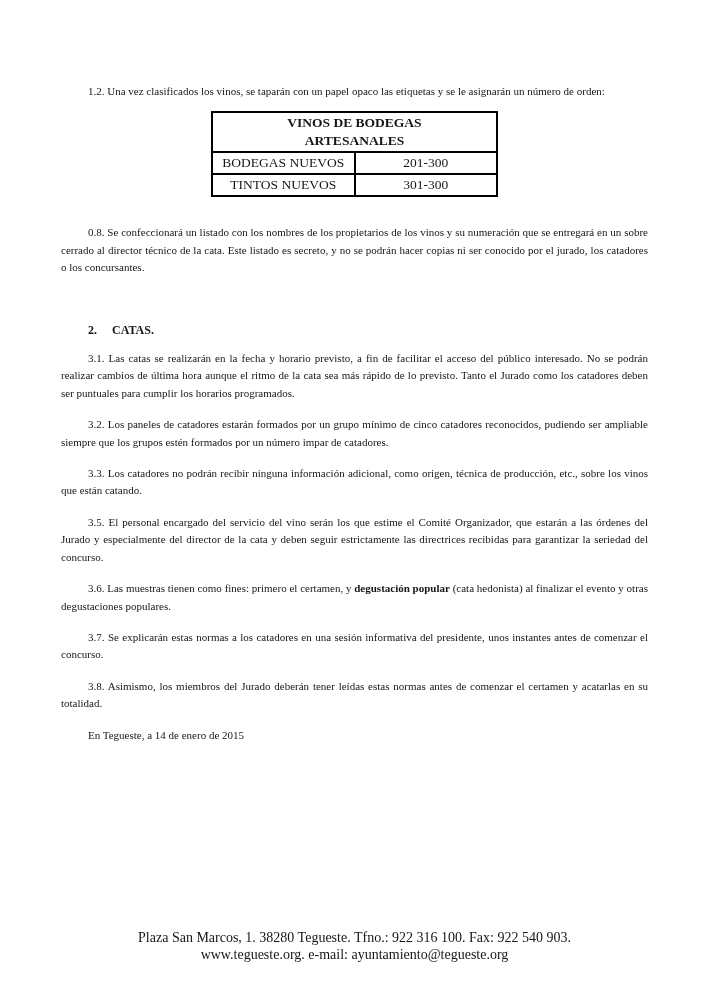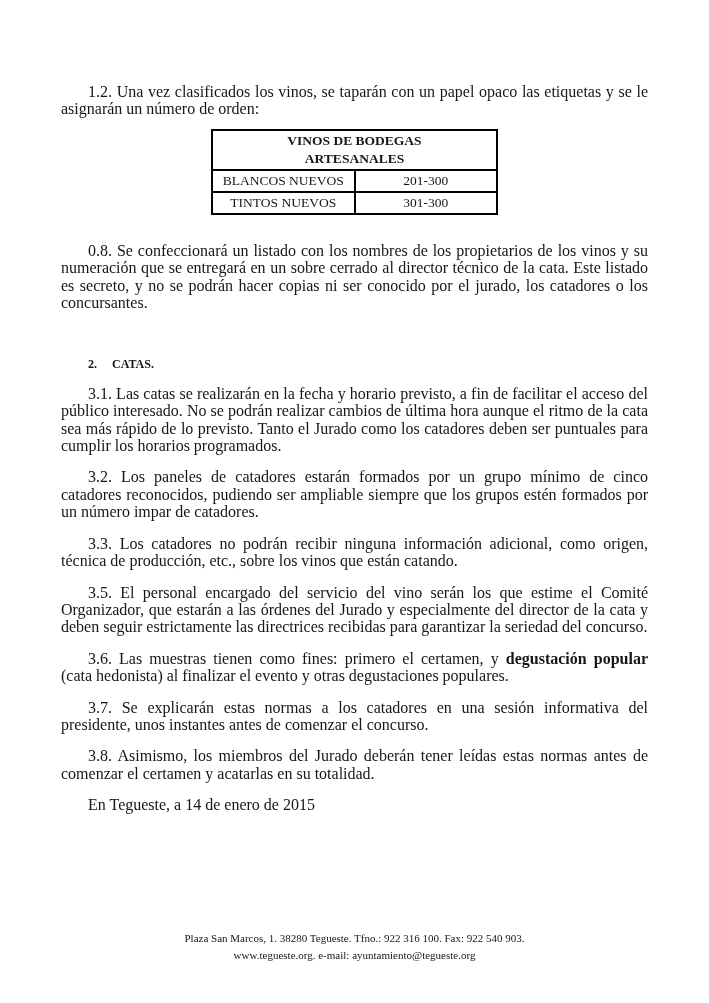--- a/index.html
+++ b/index.html
@@ -13,21 +13,21 @@
     position: relative;
     overflow: hidden;
     font-family: "Liberation Serif", "DejaVu Serif", serif;
     color: #161616;
   }
   .doc {
     padding: 83px 61px 0 61px;
   }
   p.body-para {
     margin: 0 0 14px 0;
-    font-size: 16px;
+    font-size: 11px;
     line-height: 17.4px;
     text-align: justify;
     text-indent: 27px;
   }
   p.para-12 { margin-bottom: 0; }
   .wine-table-wrap {
     margin: 11px auto 27px auto;
     width: 287px;
   }
   table.wine-table {
@@ -64,40 +64,40 @@
     line-height: 17.4px;
     text-align: center;
     text-indent: 0;
   }
   .footer {
     position: absolute;
     top: 930px;
     left: 0;
     width: 709px;
     text-align: center;
-    font-size: 11px;
+    font-size: 14px;
     line-height: 16.5px;
   }
 </style>
 </head>
 <body>
 
 <div class="doc">
 
   <p class="body-para para-12">1.2. Una vez clasificados los vinos, se taparán con un papel opaco las etiquetas y se le asignarán un número de orden:</p>
 
   <div class="wine-table-wrap">
     <table class="wine-table">
       <tbody>
         <tr>
           <th class="table-title" colspan="2">VINOS DE BODEGAS
 ARTESANALES</th>
         </tr>
         <tr>
-          <td class="col-category">BLANCOS NUEVOS</td>
+          <td class="col-category">BODEGAS NUEVOS</td>
           <td class="col-range">201-300</td>
         </tr>
         <tr>
           <td class="col-category">TINTOS NUEVOS</td>
           <td class="col-range">301-300</td>
         </tr>
       </tbody>
     </table>
   </div>
 

